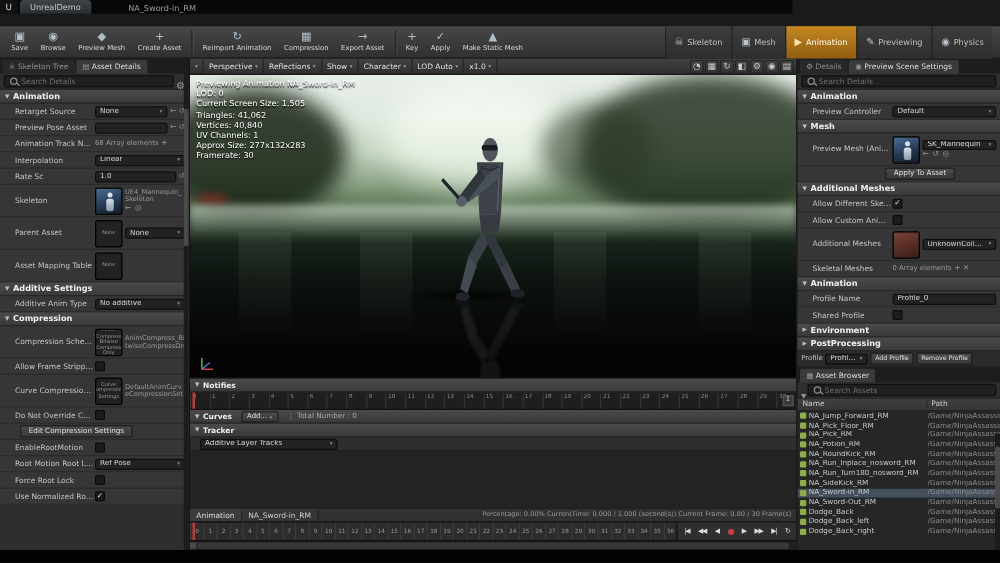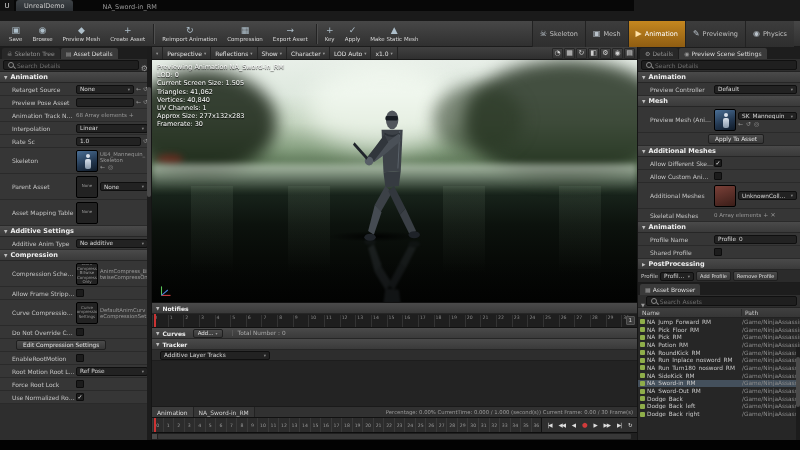--- a/index.html
+++ b/index.html
@@ -792,20 +792,23 @@
       </div>
     </div>
     <div class="prow">
       <div class="plbl">Shared Profile</div>
       <div class="pval">
         <span class="cb"></span>
       </div>
     </div>
 
     <div class="sect closed">
+      <span>Environment</span>
+    </div>
+    <div class="sect closed">
       <span>PostProcessing</span>
     </div>
 
     <div class="profilebar">
       <span class="plabel">Profile</span>
       <div class="dd">
         <span>Profile_0</span>
       </div>
       <span class="btn">Add Profile</span>
       <span class="btn">Remove Profile</span>

